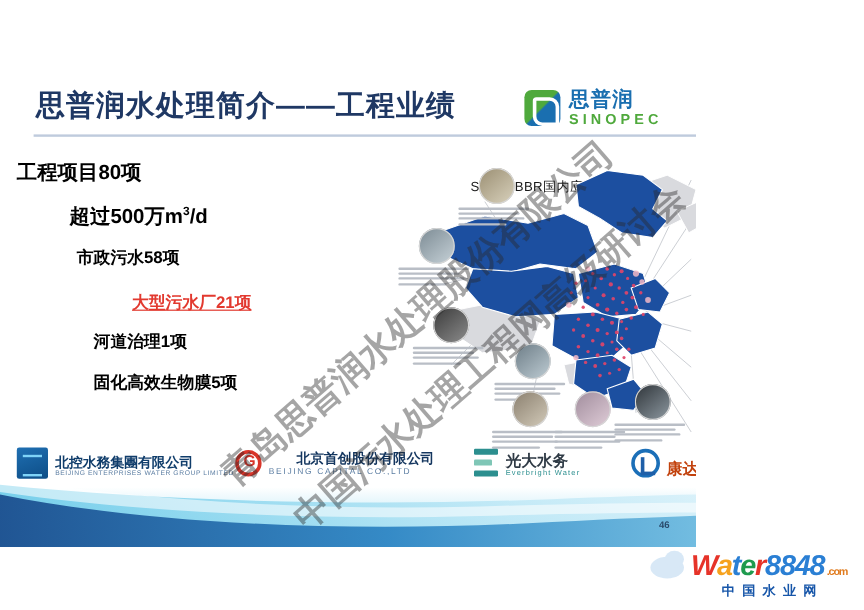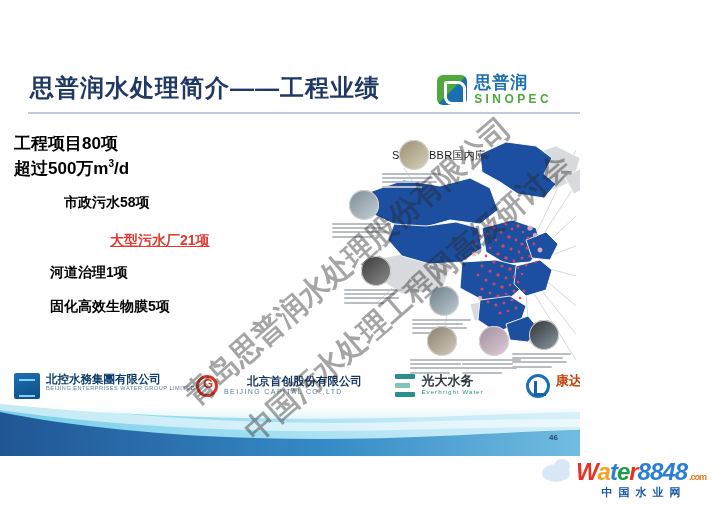--- a/index.html
+++ b/index.html
@@ -26,26 +26,26 @@
               position:relative;}
   .brand-mark:before{content:"";position:absolute;left:7px;top:6px;width:16px;height:18px;
               border:3px solid #ffffff;border-radius:3px 8px 3px 8px;}
   .brand-text{line-height:1;}
   .brand-cn{font-size:17px;font-weight:bold;color:#1a6fb0;letter-spacing:1px;}
   .brand-en{font-size:12px;font-weight:bold;color:#4fa93c;letter-spacing:3.4px;margin-top:2px;}
 
   
   .bullets{position:absolute;left:14px;top:104px;width:300px;}
   .b-line{color:#000000;font-weight:bold;white-space:nowrap;}
-  .b-l0{font-size:17px;margin-bottom:2px;}
-  .b-l0b{font-size:17px;margin-bottom:14px;}
+  .b-l0{font-size:17px;margin-bottom:14px;}
+  .b-l0b{font-size:17px;margin-left:44px;margin-bottom:14px;}
   .b-l1{font-size:14px;margin-left:50px;margin-bottom:4px;}
   .b-red{font-size:14px;color:#e2392f;margin-left:96px;margin-bottom:14px;
          text-decoration:underline;text-decoration-color:#e2392f;margin-top:20px;}
-  .b-l1-last{font-size:14px;margin-left:36px;margin-bottom:16px;}
+  .b-l1-last{font-size:14px;margin-left:64px;margin-bottom:16px;}
   sup{font-size:10px;vertical-align:super;}
 
   
   .mapwrap{position:absolute;left:330px;top:100px;width:372px;height:250px;}
   .map-title{position:absolute;left:62px;top:20px;font-size:11px;color:#1a1a1a;
              white-space:nowrap;letter-spacing:.3px;}
   .map-canvas{position:absolute;left:0;top:0;width:372px;height:250px;}
 
   
   .callout-col{position:absolute;right:0;top:6px;width:122px;}
@@ -67,21 +67,21 @@
   .wm span{position:absolute;color:rgba(40,40,40,.42);font-weight:bold;
            white-space:nowrap;transform-origin:left top;}
   .wm .w-a{left:176px;top:356px;font-size:30px;transform:rotate(-41deg);}
   .wm .w-b{left:236px;top:392px;font-size:30px;transform:rotate(-41deg);}
 
   
   .logos{position:absolute;left:0;top:338px;width:720px;height:82px;}
   .lrow{position:absolute;left:0;width:720px;display:flex;align-items:center;}
   .lrow.r1{top:0;height:40px;}
   .lrow.r2{top:40px;height:40px;}
-  .lg{display:flex;align-items:flex-start;gap:6px;}
+  .lg{display:flex;align-items:flex-end;gap:6px;}
   .lg .mark{flex:0 0 auto;}
   .lg .txt{line-height:1.05;}
   .lg .cn{font-size:11.5px;font-weight:bold;color:#103d6b;white-space:nowrap;}
   .lg .cn.dk{color:#14365f;padding-left:23px;}
   .lg .en{font-size:5.6px;color:#5b7da2;letter-spacing:.5px;white-space:nowrap;
           text-transform:uppercase;margin-top:1px;}
 
   .sq-blue{width:26px;height:26px;background:linear-gradient(160deg,#1f6fb2,#0d4d86);
            position:relative;border-radius:2px;}
   .sq-blue:after{content:"";position:absolute;left:5px;top:6px;width:16px;height:14px;

